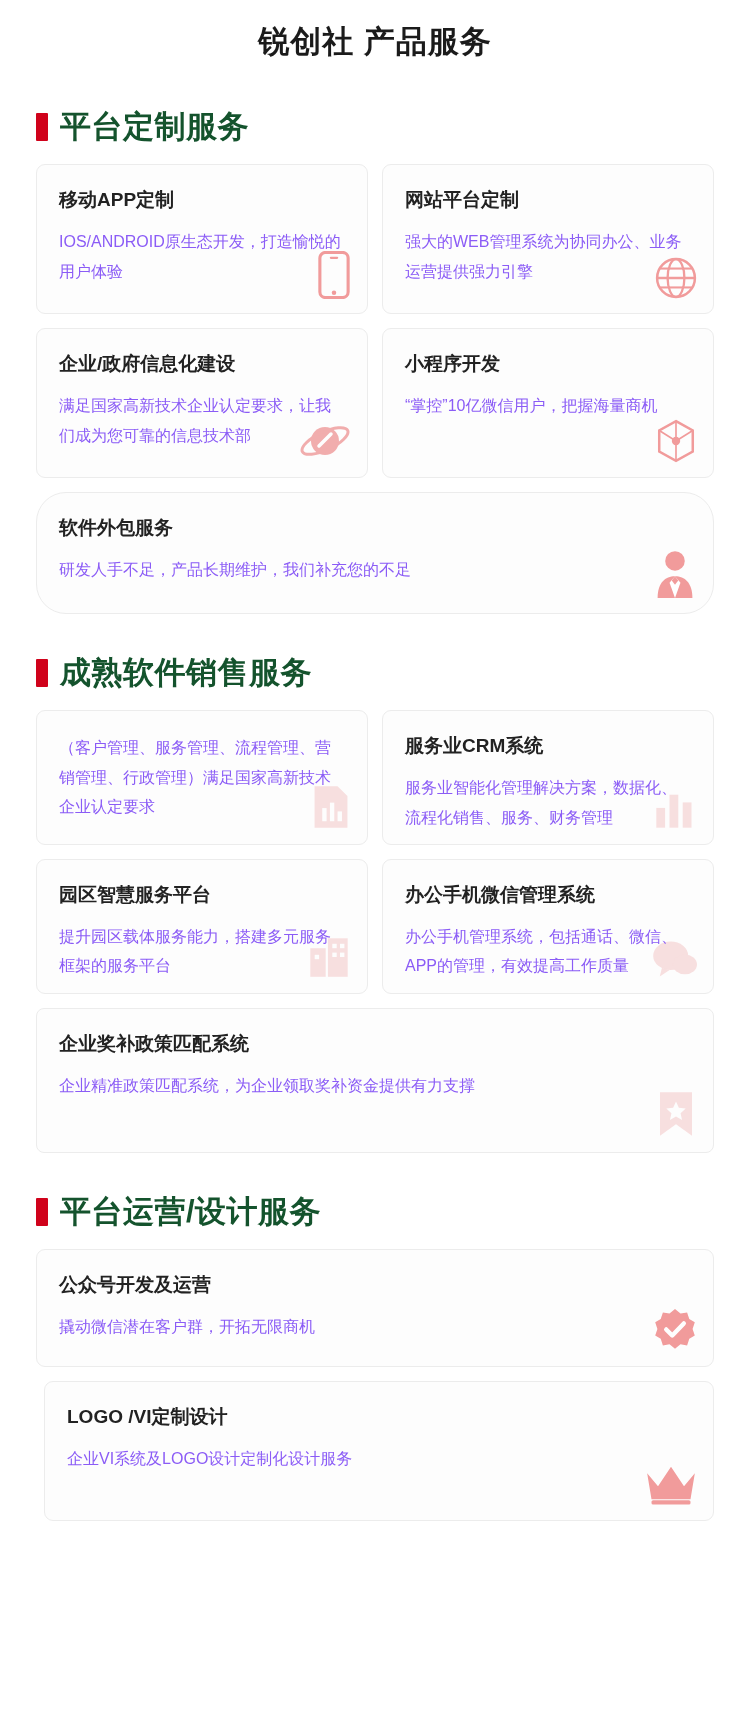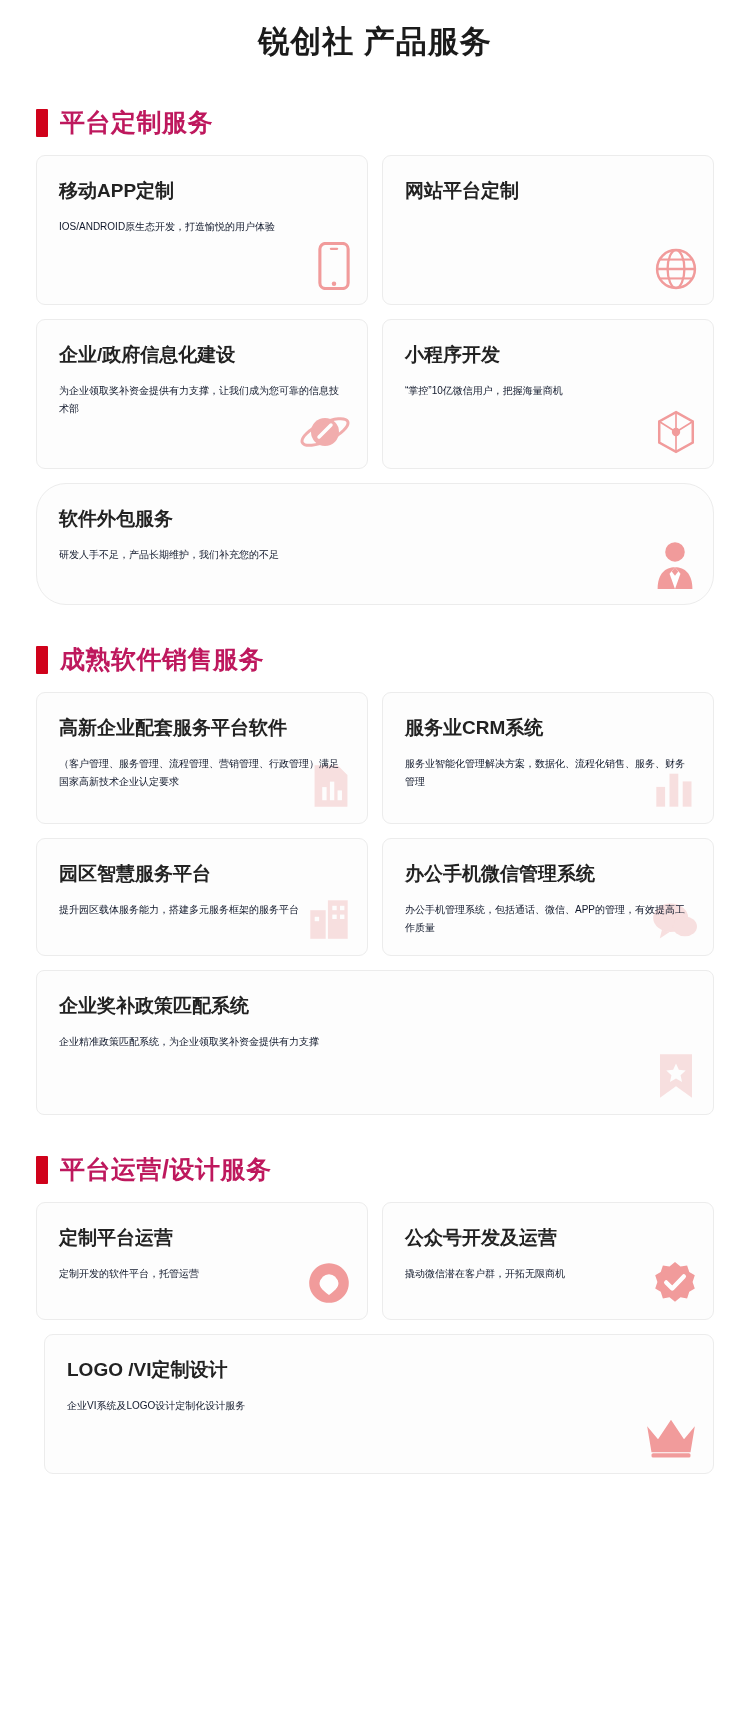--- a/index.html
+++ b/index.html
@@ -37,23 +37,23 @@
   }
   .section-bar {
     width: 12px;
     height: 28px;
     background: #d0021b;
     border-radius: 1px;
     margin-right: 12px;
     flex: none;
   }
   .section-title {
-    font-size: 25px;
+    font-size: 31px;
     font-weight: bold;
-    color: #be185d;
+    color: #14532d;
     letter-spacing: .5px;
     text-align: right;
   }
   
   .row {
     display: flex;
     gap: 14px;
     margin-bottom: 14px;
   }
   .card {
@@ -70,22 +70,22 @@
   .card-title {
     font-size: 19px;
     font-weight: bold;
     color: #222222;
     margin-bottom: 14px;
     line-height: 1.35;
     position: relative;
     z-index: 2;
   }
   .card-desc {
-    font-size: 10px;
-    color: #0f172a;
+    font-size: 16px;
+    color: #8b5cf6;
     line-height: 1.85;
     position: relative;
     z-index: 2;
   }
   .card-icon {
     position: absolute;
     right: 16px;
     bottom: 14px;
     color: #ef8a8a;
     opacity: .85;
@@ -122,36 +122,37 @@
       <div class="card-icon">
         <svg width="34" height="48" viewBox="0 0 24 34">
             <rect x="2" y="1" width="20" height="32" rx="4" fill="none" stroke="#ef8a8a" stroke-width="2.2"></rect>
             <rect x="9" y="4" width="6" height="1.6" rx=".8" fill="#ef8a8a"></rect>
             <circle cx="12" cy="29.5" r="1.6" fill="#ef8a8a"></circle>
           </svg>
       </div>
     </div>
     <div class="card h-a">
       <div class="card-title">网站平台定制</div>
+      <div class="card-desc">强大的WEB管理系统为协同办公、业务运营提供强力引擎</div>
       <div class="card-icon">
         <svg width="42" height="42" viewBox="0 0 40 40">
             <circle cx="20" cy="20" r="18" fill="none" stroke="#ef8a8a" stroke-width="2.4"></circle>
             <ellipse cx="20" cy="20" rx="8" ry="18" fill="none" stroke="#ef8a8a" stroke-width="2.2"></ellipse>
             <line x1="2" y1="20" x2="38" y2="20" stroke="#ef8a8a" stroke-width="2.2"></line>
             <line x1="5" y1="11" x2="35" y2="11" stroke="#ef8a8a" stroke-width="2"></line>
             <line x1="5" y1="29" x2="35" y2="29" stroke="#ef8a8a" stroke-width="2"></line>
           </svg>
       </div>
     </div>
   </div>
 
   <div class="row">
     <div class="card h-b">
       <div class="card-title">企业/政府信息化建设</div>
-      <div class="card-desc">为企业领取奖补资金提供有力支撑，让我们成为您可靠的信息技术部</div>
+      <div class="card-desc">满足国家高新技术企业认定要求，让我们成为您可靠的信息技术部</div>
       <div class="card-icon">
         <svg width="52" height="44" viewBox="0 0 52 44">
             <ellipse cx="26" cy="22" rx="14" ry="14" fill="#f0a0a0"></ellipse>
             <ellipse cx="26" cy="22" rx="25" ry="9" fill="none" stroke="#f0a0a0" stroke-width="3" transform="rotate(-25 26 22)"></ellipse>
             <path d="M20 27 L32 15" stroke="#ffffff" stroke-width="3.5" stroke-linecap="round"></path>
           </svg>
       </div>
     </div>
     <div class="card h-b">
       <div class="card-title">小程序开发</div>
@@ -181,21 +182,20 @@
     </div>
   </div>
 
   <div class="section-head">
     <div class="section-bar"></div>
     <div class="section-title">成熟软件销售服务</div>
   </div>
 
   <div class="row">
     <div class="card h-d">
-      <div class="card-title">高新企业配套服务平台软件</div>
       <div class="card-desc">（客户管理、服务管理、流程管理、营销管理、行政管理）满足国家高新技术企业认定要求</div>
       <div class="card-icon pale">
         <svg width="40" height="46" viewBox="0 0 36 42">
             <path d="M3 2 H24 L33 11 V40 H3 Z" fill="#e05a5a"></path>
             <rect x="10" y="22" width="4" height="12" fill="#ffffff"></rect>
             <rect x="17" y="17" width="4" height="17" fill="#ffffff"></rect>
             <rect x="24" y="25" width="4" height="9" fill="#ffffff"></rect>
           </svg>
       </div>
     </div>
@@ -254,31 +254,20 @@
     </div>
   </div>
 
   <div class="section-head">
     <div class="section-bar"></div>
     <div class="section-title">平台运营/设计服务</div>
   </div>
 
   <div class="row">
     <div class="card h-g">
-      <div class="card-title">定制平台运营</div>
-      <div class="card-desc">定制开发的软件平台，托管运营</div>
-      <div class="card-icon">
-        <svg width="44" height="44" viewBox="0 0 40 40">
-            <path d="M20 2 a18 18 0 1 1 -0.01 0 Z" fill="#ef8a8a"></path>
-            <circle cx="20" cy="20" r="8" fill="#ffffff"></circle>
-            <path d="M20 31 C13 26 10 22 12 18 C14 14 19 16 20 19 C21 16 26 14 28 18 C30 22 27 26 20 31 Z" fill="#ffffff"></path>
-          </svg>
-      </div>
-    </div>
-    <div class="card h-g">
       <div class="card-title">公众号开发及运营</div>
       <div class="card-desc">撬动微信潜在客户群，开拓无限商机</div>
       <div class="card-icon">
         <svg width="44" height="44" viewBox="0 0 40 40">
             <path d="M20 1 L25 5 L31 4 L33 10 L38 13 L36 19 L38 25 L33 28 L31 34 L25 33 L20 37 L15 33 L9 34 L7 28 L2 25 L4 19 L2 13 L7 10 L9 4 L15 5 Z" fill="#ef8a8a"></path>
             <path d="M12 19.5 L17.5 25 L28 14" fill="none" stroke="#ffffff" stroke-width="4" stroke-linecap="round" stroke-linejoin="round"></path>
           </svg>
       </div>
     </div>
   </div>

